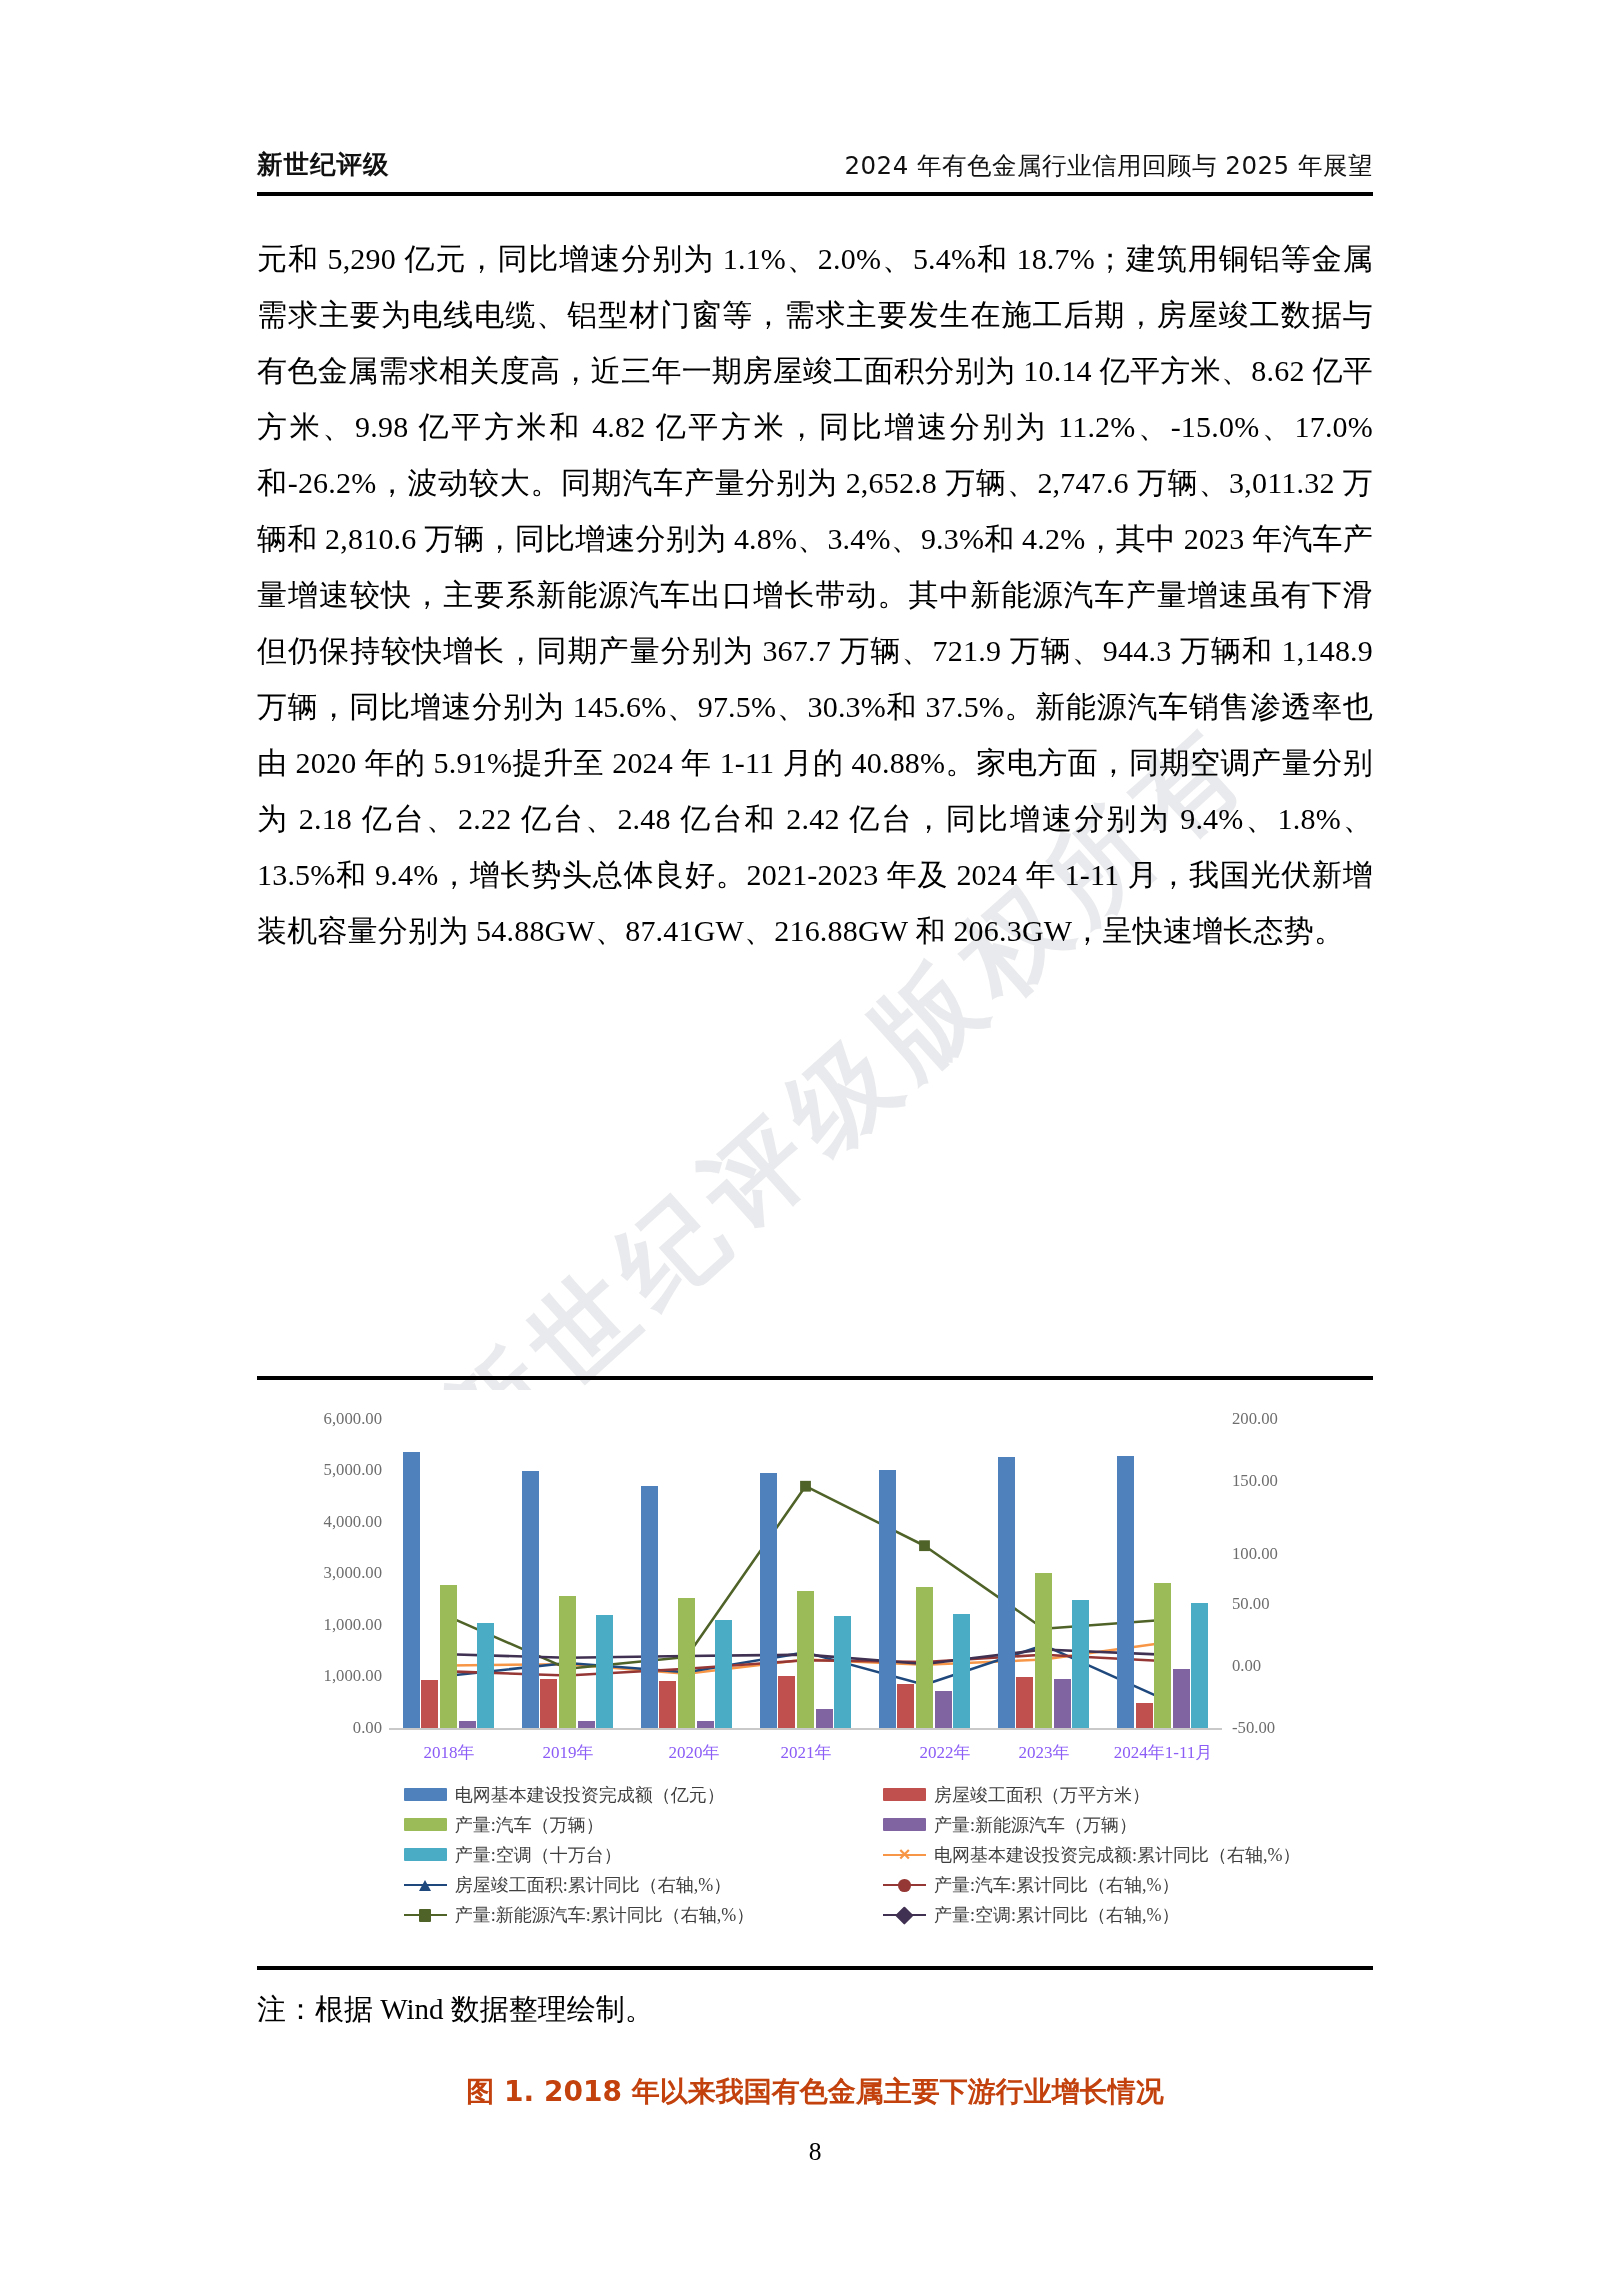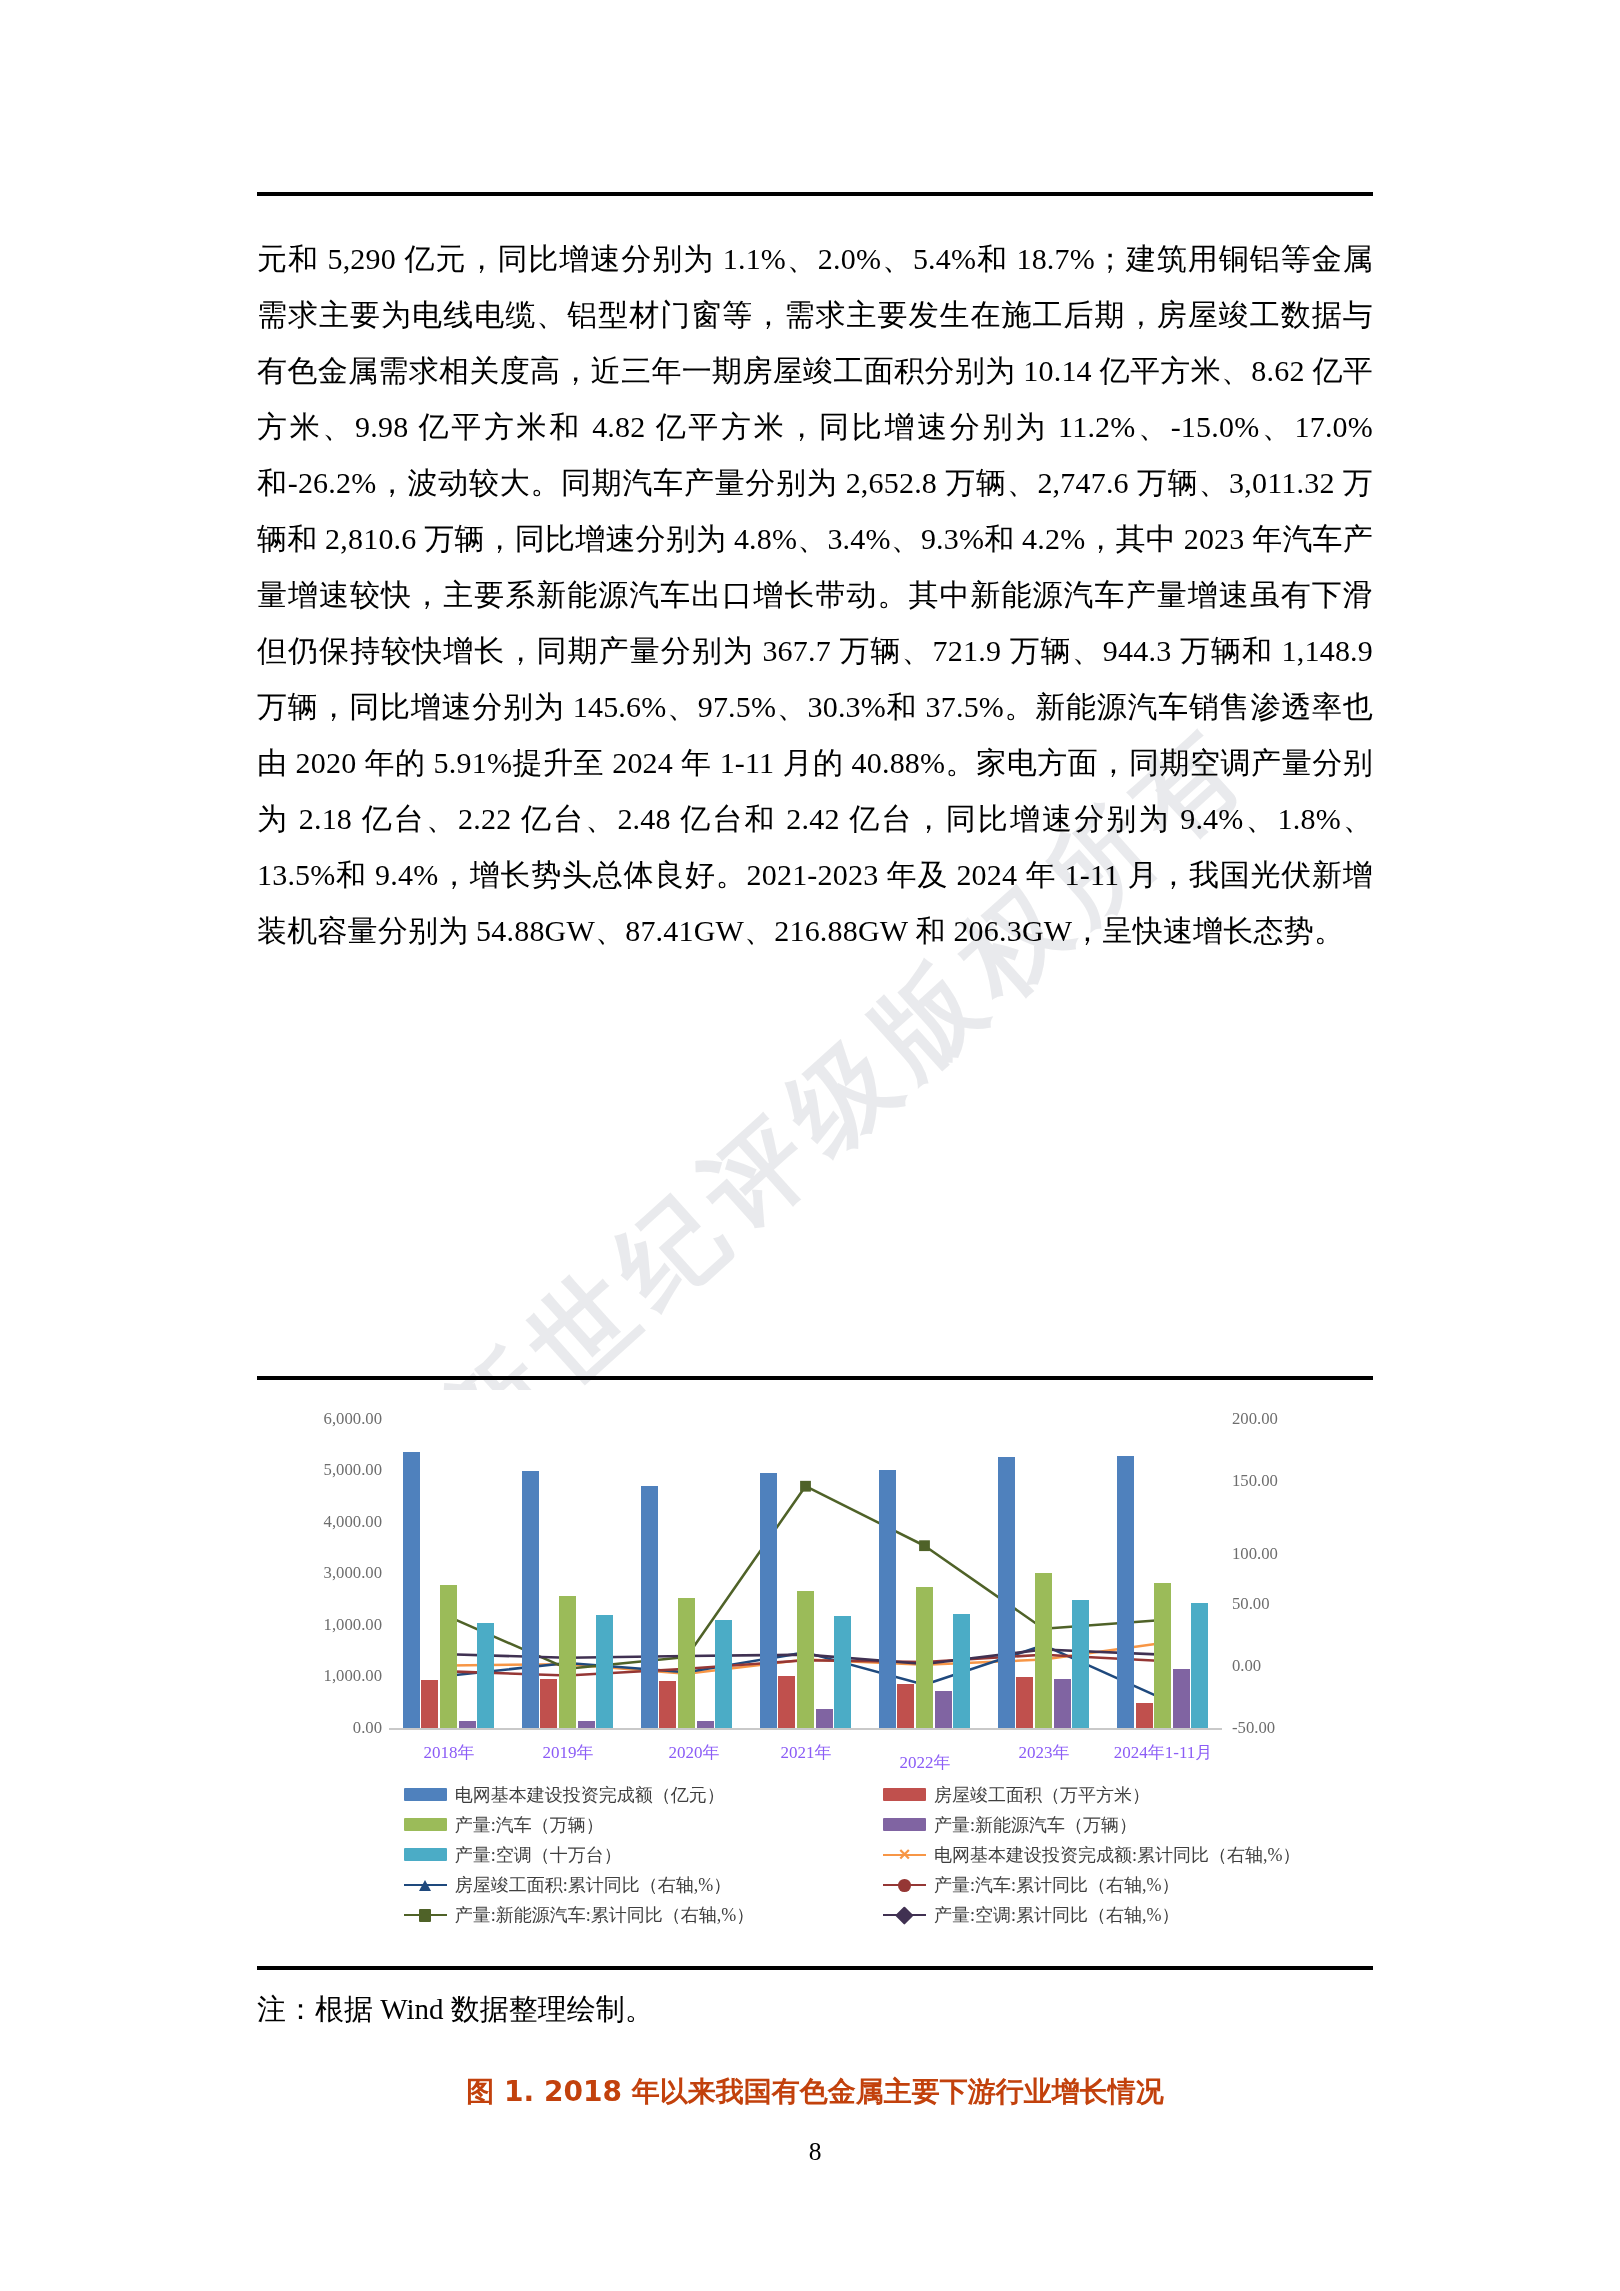--- a/index.html
+++ b/index.html
@@ -163,20 +163,24 @@
     line-height:1.05;
   }
 </style>
 </head>
 <body>
 
 <div class="page">
 
   <div class="watermark">新世纪评级版权所有</div>
 
+  <div class="header">
+    <div class="header-left">新世纪评级</div>
+    <div class="header-right">2024 年有色金属行业信用回顾与 2025 年展望</div>
+  </div>
   <div class="header-rule"></div>
 
   <div class="body-text">
     <p>元和 5,290 亿元，同比增速分别为 1.1%、2.0%、5.4%和 18.7%；建筑用铜铝等金属需求主要为电线电缆、铝型材门窗等，需求主要发生在施工后期，房屋竣工数据与有色金属需求相关度高，近三年一期房屋竣工面积分别为 10.14 亿平方米、8.62 亿平方米、9.98 亿平方米和 4.82 亿平方米，同比增速分别为 11.2%、-15.0%、17.0%和-26.2%，波动较大。同期汽车产量分别为 2,652.8 万辆、2,747.6 万辆、3,011.32 万辆和 2,810.6 万辆，同比增速分别为 4.8%、3.4%、9.3%和 4.2%，其中 2023 年汽车产量增速较快，主要系新能源汽车出口增长带动。其中新能源汽车产量增速虽有下滑但仍保持较快增长，同期产量分别为 367.7 万辆、721.9 万辆、944.3 万辆和 1,148.9 万辆，同比增速分别为 145.6%、97.5%、30.3%和 37.5%。新能源汽车销售渗透率也由 2020 年的 5.91%提升至 2024 年 1-11 月的 40.88%。家电方面，同期空调产量分别为 2.18 亿台、2.22 亿台、2.48 亿台和 2.42 亿台，同比增速分别为 9.4%、1.8%、13.5%和 9.4%，增长势头总体良好。2021-2023 年及 2024 年 1-11 月，我国光伏新增装机容量分别为 54.88GW、87.41GW、216.88GW 和 206.3GW，呈快速增长态势。</p>
   </div>
 
   <div class="figure-wrap">
     <div class="fig-rule-top"></div>
     <div class="chart" id="chart">
       <div class="yaxis-left" id="yaxis-left">
@@ -274,21 +278,21 @@
           <div class="bar" style="left: 765px; width: 17px; height: 145px; background: rgb(155, 187, 89);"></div>
           <div class="bar" style="left: 784px; width: 17px; height: 59px; background: rgb(128, 100, 162);"></div>
           <div class="bar" style="left: 802px; width: 17px; height: 125px; background: rgb(75, 172, 198);"></div>
         </div>
       <div class="axis-base"></div>
       <div class="xlabels" id="xlabels">
           <div class="xlab" style="left: 60px;">2018年</div>
           <div class="xlab" style="left: 179px;">2019年</div>
           <div class="xlab" style="left: 305px;">2020年</div>
           <div class="xlab" style="left: 417px;">2021年</div>
-          <div class="xlab" style="left: 536px; margin-top: 10px;">2022年</div>
+          <div class="xlab" style="left: 556px;">2022年</div>
           <div class="xlab" style="left: 655px;">2023年</div>
           <div class="xlab" style="left: 774px;">2024年1-11月</div>
         </div>
       <div class="legend" id="legend">
           <div class="leg-item">
             <span class="swatch-bar" style="background: rgb(79, 129, 189);"></span>
             <span>电网基本建设投资完成额（亿元）</span>
           </div>
           <div class="leg-item">
             <span class="swatch-bar" style="background: rgb(192, 80, 77);"></span>

